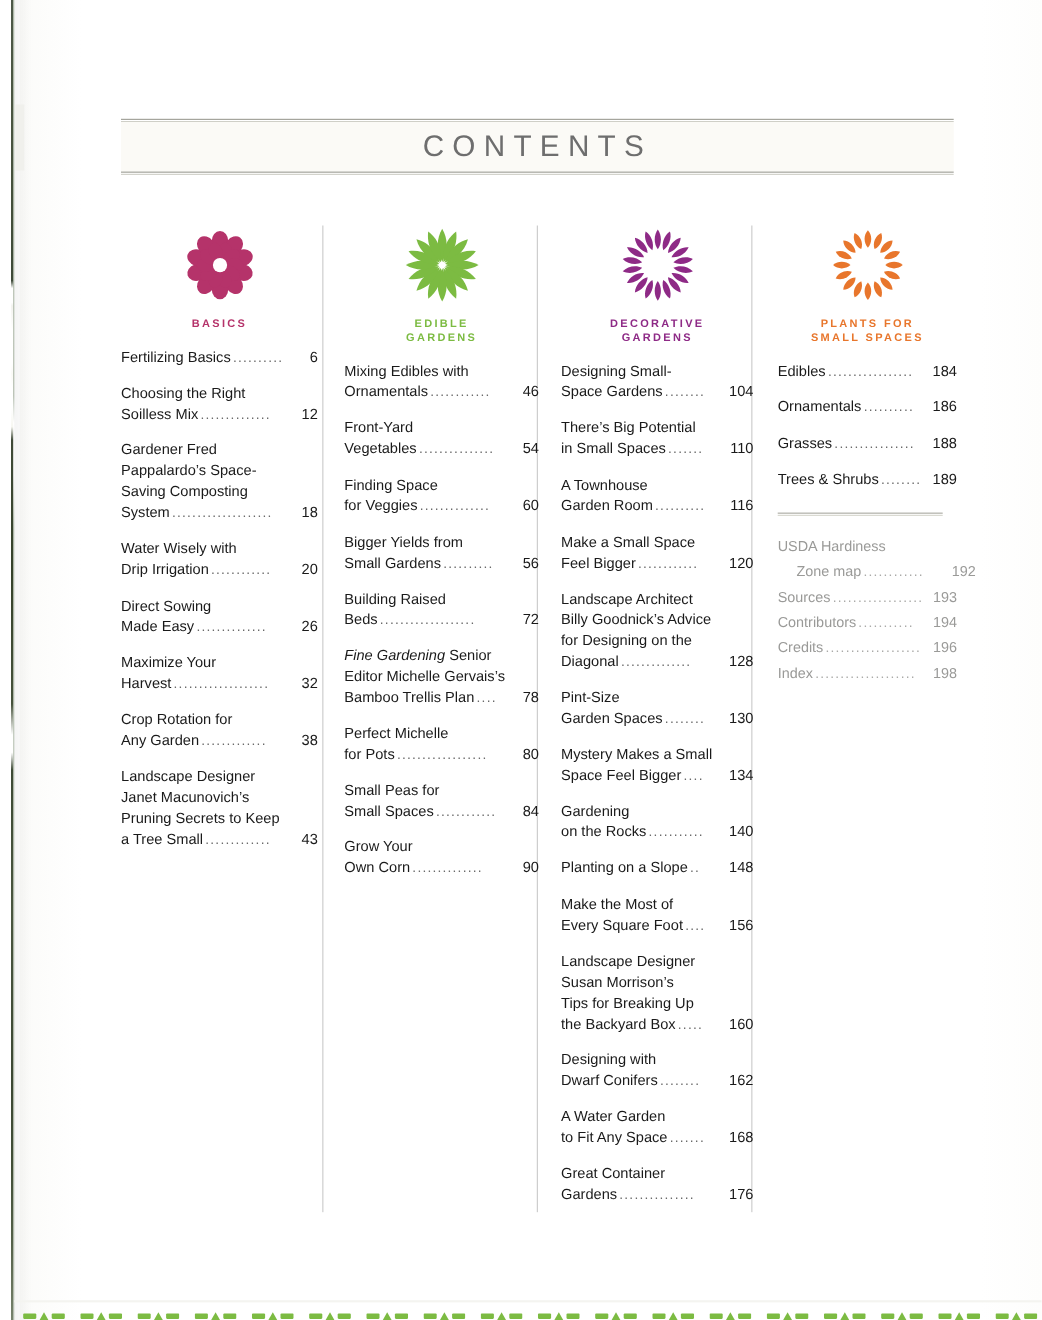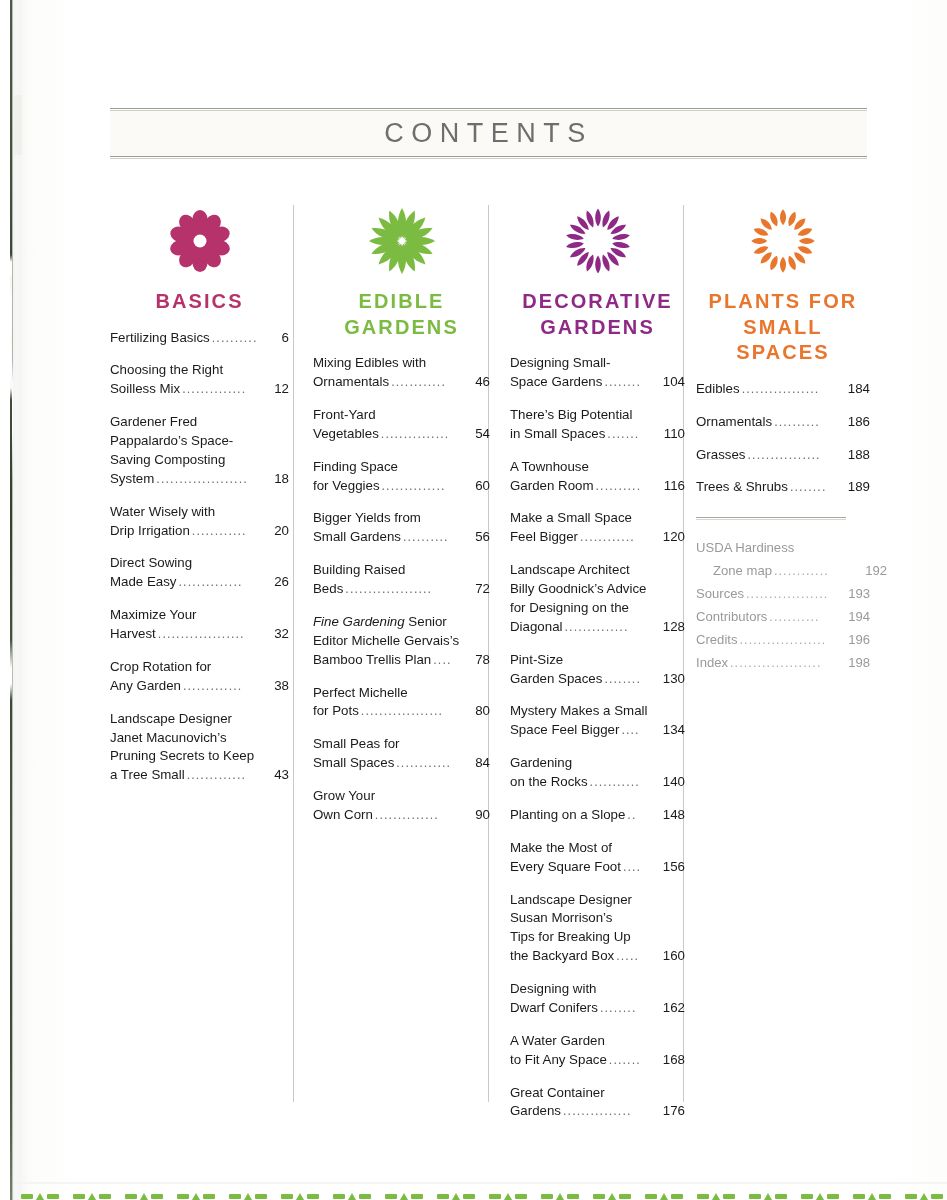--- a/index.html
+++ b/index.html
@@ -109,21 +109,21 @@
     width: 760px;
     display: flex;
   }
   .col {
     position: relative;
     box-sizing: border-box;
   }
   .col.c1 { width: 185px; padding-right: 6px; }
   .col.c2 { width: 195px; padding-left: 18px; }
   .col.c3 { width: 195px; padding-left: 20px; }
-  .col.c4 { width: 185px; padding-left: 11px; }
+  .col.c4 { width: 185px; padding-left: 22px; }
 
   .col-divider {
     position: absolute;
     top: 0;
     width: 1px;
     background: #c9c9c9;
   }
   .col-divider.d1 { left: 183px; height: 897px; }
   .col-divider.d2 { left: 378px; height: 897px; }
   .col-divider.d3 { left: 573px; height: 897px; }
@@ -133,21 +133,21 @@
     text-align: center;
     margin-bottom: 10px;
   }
   .flower {
     width: 72px;
     height: 72px;
     margin: 0 auto 12px;
     display: block;
   }
   .sec-title {
-    font-size: 20px;
+    font-size: 10px;
     font-weight: bold;
     letter-spacing: 2.1px;
     line-height: 1.28;
     font-family: "Liberation Sans", sans-serif;
   }
 
   
   .entries { margin-top: 14px; }
   .entry {
     font-size: 13.3px;

